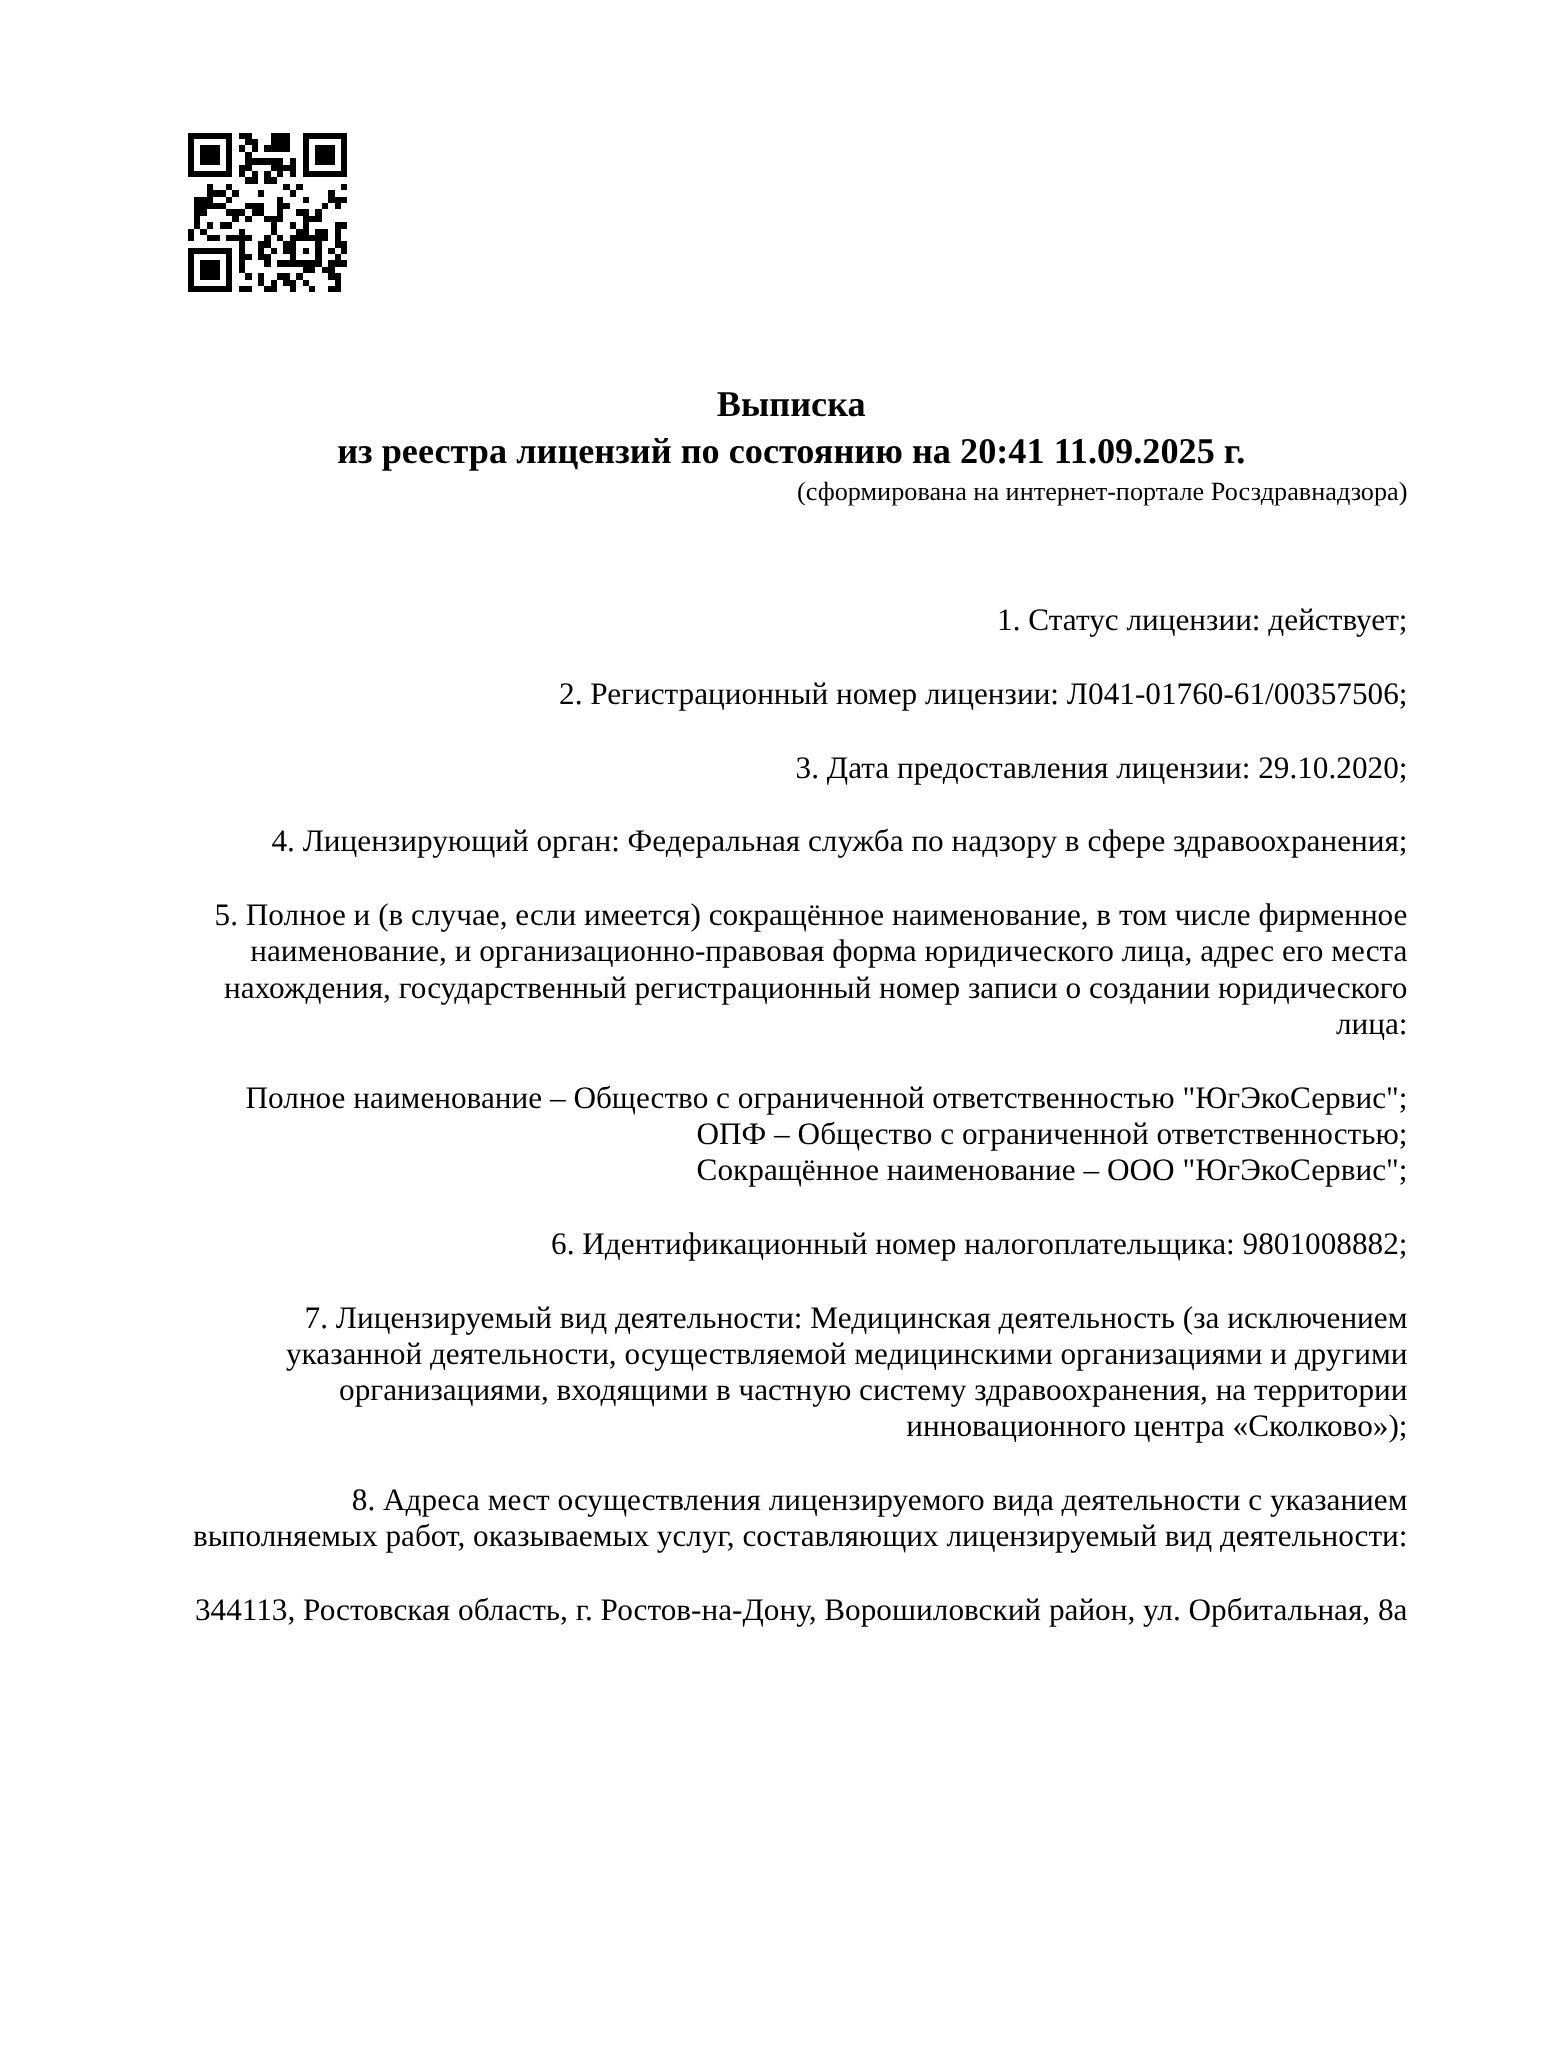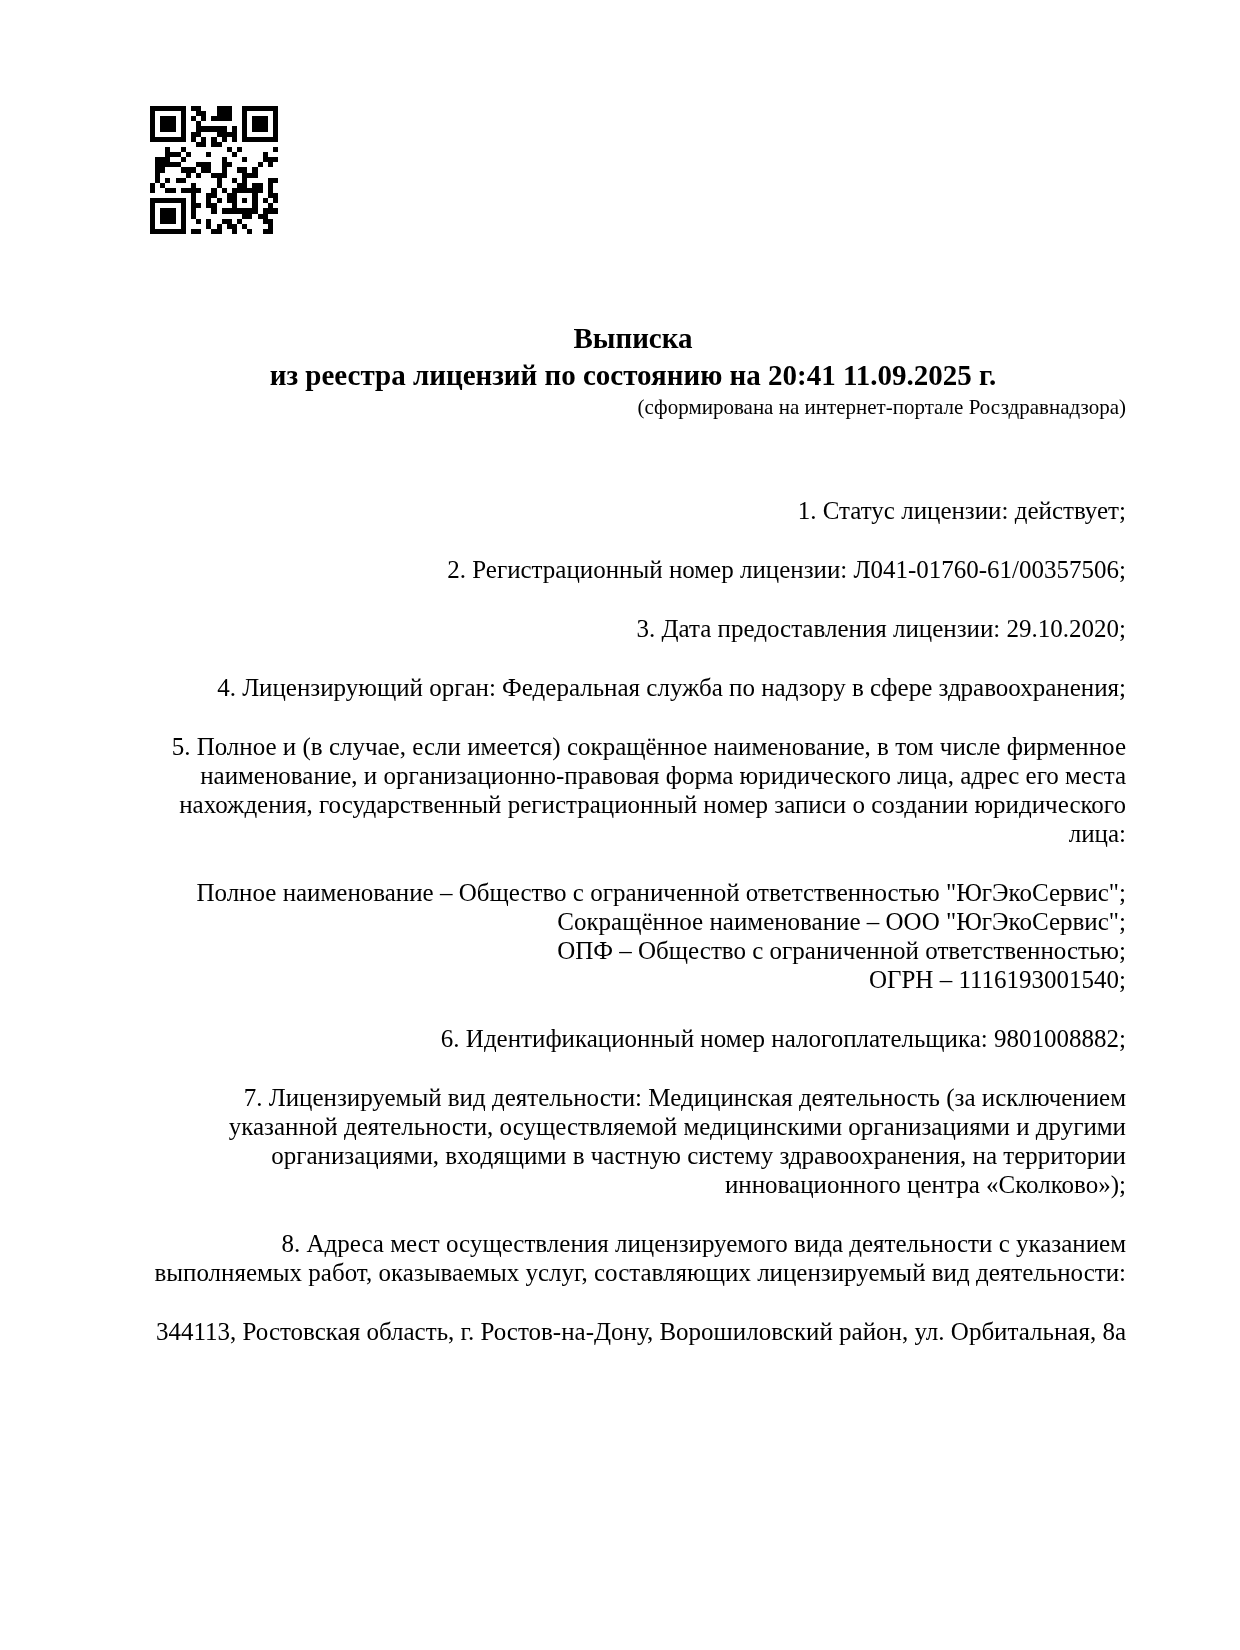--- a/index.html
+++ b/index.html
@@ -22,21 +22,21 @@
   .qr {
     position: absolute;
     left: 150px;
     top: 106px;
     width: 128px;
     height: 128px;
   }
   .content {
     position: absolute;
     left: 140px;
-    top: 320px;
+    top: 306px;
     width: 986px;
     font-family: Liberation Serif, serif;
   }
   .title {
     font-weight: bold;
     font-size: 29px;
     line-height: 37px;
     text-align: center;
   }
   .subtitle {
@@ -374,23 +374,22 @@
       <p class="para">2. Регистрационный номер лицензии: Л041-01760-61/00357506;</p>
 
       <p class="para">3. Дата предоставления лицензии: 29.10.2020;</p>
 
       <p class="para">4. Лицензирующий орган: Федеральная служба по надзору в сфере здравоохранения;</p>
 
       <p class="para">5. Полное и (в случае, если имеется) сокращённое наименование, в том числе фирменное наименование, и организационно-правовая форма юридического лица, адрес его места нахождения, государственный регистрационный номер записи о создании юридического лица:</p>
 
       <div class="block">
         <div>Полное наименование – Общество с ограниченной ответственностью "ЮгЭкоСервис";</div>
+        <div>ОПФ – Общество с ограниченной ответственностью;</div>
         <div>Сокращённое наименование – ООО "ЮгЭкоСервис";</div>
-        <div>ОПФ – Общество с ограниченной ответственностью;</div>
-        <div>ОГРН – 1116193001540;</div>
       </div>
 
       <p class="para">6. Идентификационный номер налогоплательщика: 9801008882;</p>
 
       <p class="para">7. Лицензируемый вид деятельности: Медицинская деятельность (за исключением указанной деятельности, осуществляемой медицинскими организациями и другими организациями, входящими в частную систему здравоохранения, на территории инновационного центра «Сколково»);</p>
 
       <p class="para">8. Адреса мест осуществления лицензируемого вида деятельности с указанием выполняемых работ, оказываемых услуг, составляющих лицензируемый вид деятельности:</p>
 
       <p class="para last">344113, Ростовская область, г. Ростов-на-Дону, Ворошиловский район, ул. Орбитальная, 8а</p>
 

